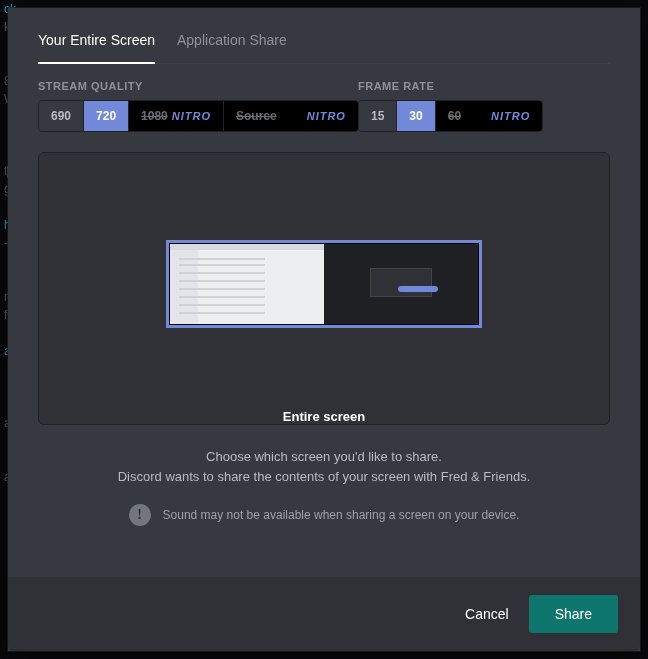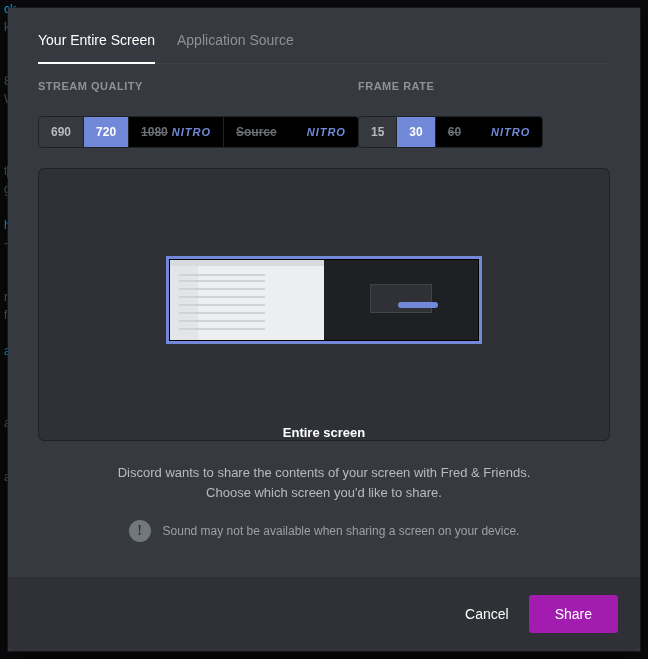--- a/index.html
+++ b/index.html
@@ -13,21 +13,21 @@
   .modal {
     position: absolute; left: 8px; top: 8px; right: 8px; bottom: 8px;
     background: #36393f; border-radius: 0; box-shadow: 0 0 0 1px rgba(32,34,37,.6), 0 8px 24px rgba(0,0,0,.6);
     display: flex; flex-direction: column;
   }
   .body { padding: 20px 30px 18px 30px; flex: 1; }
   .tabs { display:flex; gap:22px; border-bottom:1px solid #4f545c55; }
   .tab { font-size: 14px; color:#8e9297; padding: 4px 0 14px 0; cursor:pointer; }
   .tab.active { color:#fff; border-bottom:2px solid #fff; margin-bottom:-1px; }
   .section-row { display:flex; gap:20px; margin-top:16px; align-items:flex-start;}
-  .section-title { font-size:11px; font-weight:700; letter-spacing:0.5px; color:#8e9297; text-transform:uppercase; margin-bottom:24px; }
+  .section-title { font-size:11px; font-weight:700; letter-spacing:0.5px; color:#8e9297; text-transform:uppercase; margin-bottom:8px; }
   .radiogroup { display:inline-flex; border:1px solid #202225; border-radius:4px; overflow:hidden; background:#2f3136; }
   .pill { display:flex; align-items:center; justify-content:center; gap:4px; height:30px; padding:0 12px; font-size:12px; font-weight:600; color:#b9bbbe; border-right:1px solid #202225; cursor:pointer; background:#36393f; }
   .pill:last-child{ border-right:none;gap:30px; }
   .pill.selected { background:#7289da; color:#fff; }
   .pill.nitro { color:#6b6e75; background:#000000; }
   .pill.nitro .val { text-decoration:line-through; }
   .nitro-badge { font-style:italic; font-weight:800; letter-spacing:1px; color:#7289da; font-size:11px; }
   .quality-col { width:300px; }
   .fps-col { flex:1; }
   .preview-panel {
@@ -45,21 +45,21 @@
   .thumb-right .box{ position:absolute; left:30%; top:30%; width:40%; height:36%; background:#2f3136; border:1px solid #444; }
   .thumb-right .btn{ position:absolute; left:48%; top:52%; width:18%; height:8%; background:#7289da; }
   .preview-label { margin-top:82px; font-size:13px; font-weight:600; color:#fff; }
   .helptext { text-align:center; font-size:13px; color:#b9bbbe; margin-top:22px; line-height:1.5; }
   .warning-row { display:flex; align-items:center; justify-content:center; gap:12px; margin-top:18px; }
   .warn-icon { width:22px; height:22px; border-radius:50%; background:#72767d; display:flex; align-items:center; justify-content:center; color:#2f3136; font-weight:900; font-size:14px; font-family:Georgia,serif; }
   .warning-row span{ font-size:12px; color:#9da1a6; }
   .footer { background:#2f3136; padding:18px 22px; display:flex; justify-content:flex-end; gap:0; border-radius:0 0 6px 6px; }
   .btn { height:38px; padding:0 20px; border-radius:3px; font-size:14px; font-weight:500; display:flex; align-items:center; cursor:pointer; }
   .btn-ghost { background:transparent; color:#fff; }
-  .btn-primary { background:#a21caf; color:#fff; padding:0 26px; }
+  .btn-primary { background:#0f766e; color:#fff; padding:0 26px; }
 </style>
 </head>
 <body>
 
 <div class="backdrop">
   <div class="bg-noise">
     <span style="color:#00aff4">ck</span>
       <span>k</span>
       <span>&nbsp;</span>
       <span>&nbsp;</span>
@@ -91,21 +91,21 @@
   <div class="cursor">
     <svg width="14" height="20" viewBox="0 0 14 20">
         <path d="M1 1 L1 15 L4.5 12 L7 18 L9 17 L6.5 11 L11 11 Z" fill="#fff" stroke="#000" stroke-width="1"></path>
       </svg>
   </div>
 
   <div class="modal">
     <div class="body">
       <div class="tabs">
         <div class="tab active">Your Entire Screen</div>
-        <div class="tab">Application Source</div>
+        <div class="tab">Application Share</div>
       </div>
 
       <div class="section-row">
         <div class="quality-col">
           <div class="section-title">STREAM QUALITY</div>
           <div class="radiogroup">
             <div class="pill">
                 <span class="val">690</span>
               </div>
             <div class="pill selected">
@@ -156,22 +156,22 @@
             <div class="thumb-right">
               <div class="box"></div>
                 <div class="btn"></div>
             </div>
           </div>
         </div>
         <div class="preview-label">Entire screen</div>
       </div>
 
       <div class="helptext">
+        <div>Choose which screen you'd like to share.</div>
         <div>Discord wants to share the contents of your screen with Fred &amp; Friends.</div>
-        <div>Choose which screen you'd like to share.</div>
       </div>
 
       <div class="warning-row">
         <div class="warn-icon">!</div>
         <span>Sound may not be available when sharing a screen on your device.</span>
       </div>
     </div>
 
     <div class="footer">
       <div class="btn btn-ghost">Cancel</div>

